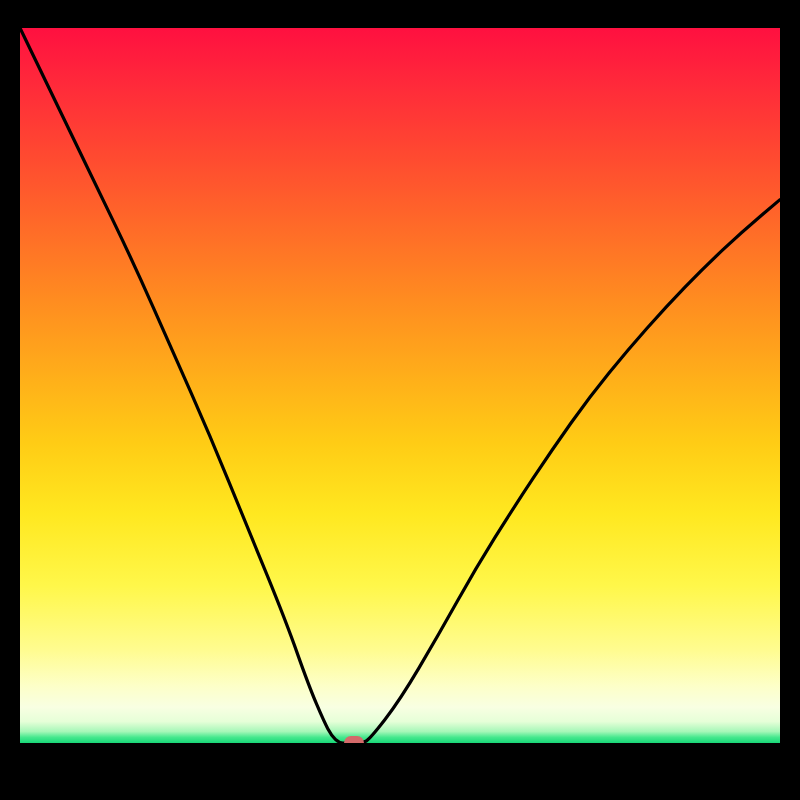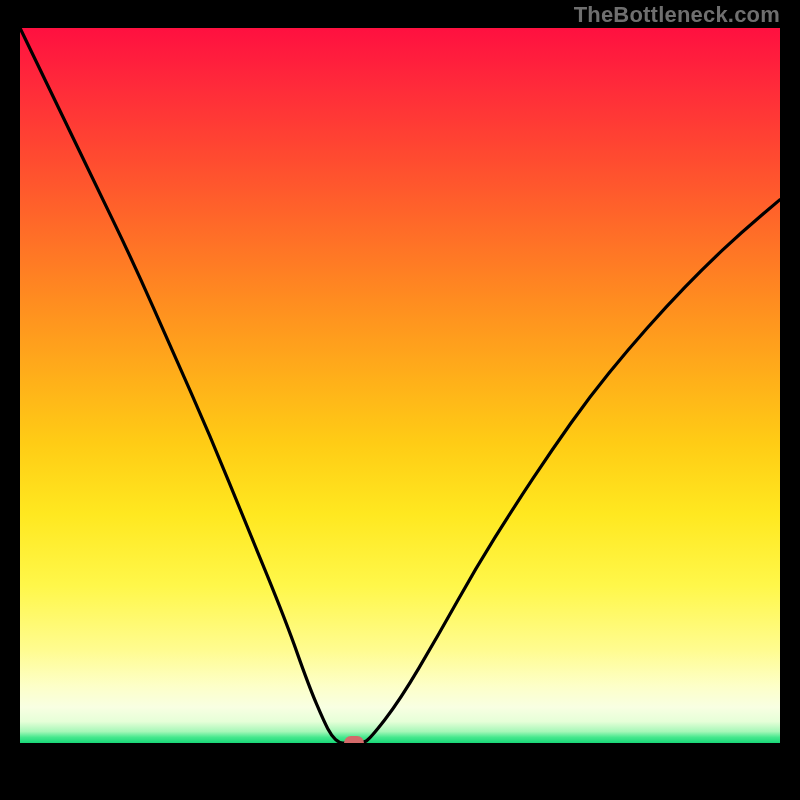--- a/index.html
+++ b/index.html
@@ -78,21 +78,20 @@
     height: 14px;
     border-radius: 7px;
     background: #d46a6a;
     transform: translate(-50%, -50%);
   }
 </style>
 </head>
 <body>
 
 <div class="frame">
-  <div class="watermark">TheBottleneck.com</div>
 
   <div class="plot-area">
     <div class="gradient"></div>
 
     <svg class="curve" viewBox="0 0 760 715" preserveAspectRatio="none">
       <path id="curve-path" fill="none" stroke="#000" stroke-width="3.2" stroke-linecap="round" d="M 0 0 Q 38 78.64999999999998 57 117.97499999999997 Q 76 157.29999999999995 95 196.62499999999997 Q 114 235.95 133 278.84999999999997 Q 152 321.74999999999994 171 364.65 Q 190 407.55 209 454.025 Q 228 500.5 247 546.975 Q 266 593.45 277.4 625.625 Q 288.8 657.8 296.4 675.675 Q 304 693.55 307.79999999999995 700.7 Q 311.59999999999997 707.85 315.4 711.425 Q 319.2 715 323 715 Q 326.8 715 330.6 715 Q 334.4 715 338.2 715 Q 342 715 345.8 713.2125 Q 349.6 711.425 364.8 691.7625 Q 380 672.1 399 639.925 Q 418.00000000000006 607.75 437 573.7875 Q 456 539.825 475 509.4375 Q 494 479.04999999999995 513 450.45 Q 532 421.85 551 395.0375 Q 570 368.225 589 344.98749999999995 Q 608 321.74999999999994 627 300.29999999999995 Q 646 278.85 665 259.1875 Q 684 239.52499999999998 703 221.65 Q 722 203.77500000000003 741 187.68750000000003 T 760 171.60000000000002"></path>
     </svg>
 
     <div id="marker" class="marker" style="left: 334.4px; top: 715px;"></div>
 

